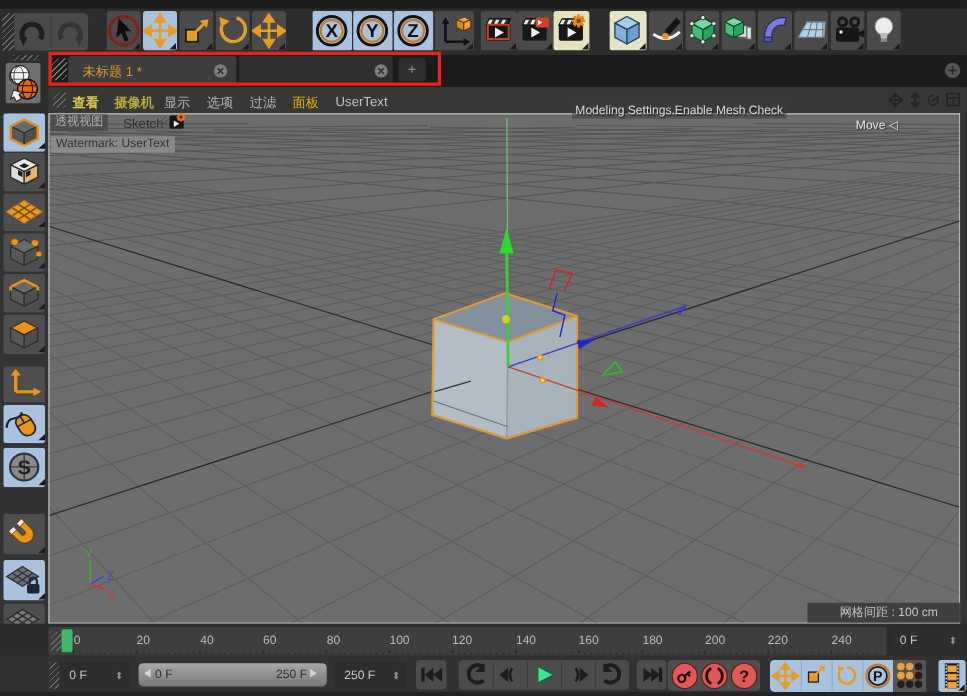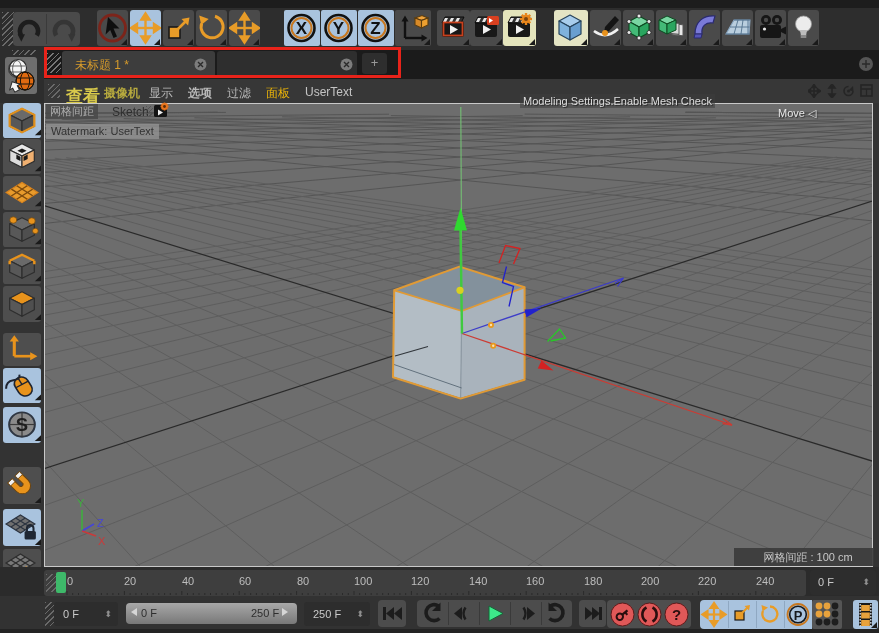--- a/index.html
+++ b/index.html
@@ -256,24 +256,24 @@
       <path d="M4 4 L9 9 M9 4 L4 9" stroke="#2b2b2b" stroke-width="1.4"></path>
     </svg>
     <div class="abs" style="left:362px;top:53px;width:25px;height:21px;background:#2e2e2e;border-radius:3px;color:#999;font-size:13px;text-align:center;line-height:20px;">+</div>
     <svg class="abs" style="left:858px;top:56px" width="16" height="16" viewBox="0 0 16 16">
       <circle cx="8" cy="8" r="7" fill="#555"></circle>
       <path d="M8 4 v8 M4 8 h8" stroke="#2a2a2a" stroke-width="1.4"></path>
     </svg>
     <div class="abs" style="left:44px;top:47px;width:357px;height:31px;border:3px solid #e8231a;"></div>
     <div class="abs" style="left:44px;top:79px;width:835px;height:24px;background:#373737;"></div>
     <div class="grip" style="left:48px;top:84px;width:12px;height:14px;"></div>
-    <div class="abs" style="left:66px;top:85px;font-size:17px;font-weight:bold;color:#d8c94b;">查看</div>
+    <div class="abs" style="left:66px;top:85px;font-size:12px;font-weight:bold;color:#d8c94b;">查看</div>
     <div class="abs" style="left:104px;top:85px;font-size:12px;font-weight:bold;color:#b6a93e;">摄像机</div>
     <div class="abs" style="left:149px;top:85px;font-size:12px;font-weight:normal;color:#b8b8b8;">显示</div>
-    <div class="abs" style="left:188px;top:85px;font-size:12px;font-weight:bold;color:#b8b8b8;">选项</div>
+    <div class="abs" style="left:188px;top:85px;font-size:12px;font-weight:normal;color:#b8b8b8;">选项</div>
     <div class="abs" style="left:227px;top:85px;font-size:12px;font-weight:normal;color:#b8b8b8;">过滤</div>
     <div class="abs" style="left:266px;top:85px;font-size:12px;font-weight:normal;color:#eab308;">面板</div>
     <div class="abs" style="left:305px;top:85px;font-size:12px;font-weight:normal;color:#c4c4c4;">UserText</div>
     <svg class="abs" style="left:808px;top:84px" width="13" height="14" viewBox="0 0 13 14">
       <g stroke="#252525" stroke-width="1.6" fill="#252525">
         <g transform="translate(6,7)">
           <line x1="-4" y1="0" x2="4" y2="0"></line>
           <line x1="0" y1="-4" x2="0" y2="4"></line>
           <path d="M-6.5 0 l3 -2 v4 Z"></path>
           <path d="M6.5 0 l-3 -2 v4 Z"></path>
@@ -455,21 +455,21 @@
       <path d="M503.5 238.5 L515.5 226 L521.5 235 L506.5 238" fill="none" stroke="#28c828" stroke-width="1.3"></path>
       <g font-family="Liberation Sans" font-size="11">
         <line x1="38" y1="428" x2="38" y2="407" stroke="#3fae3f" stroke-width="1.6"></line>
         <line x1="38" y1="428" x2="50" y2="421" stroke="#4545d8" stroke-width="1.6"></line>
         <line x1="38" y1="428" x2="52" y2="433" stroke="#c93a3a" stroke-width="1.6"></line>
         <text x="33" y="404" fill="#3fae3f">Y</text>
         <text x="53" y="424" fill="#4545d8">Z</text>
         <text x="54" y="442" fill="#c93a3a">X</text>
       </g>
     </svg>
-    <div class="abs" style="left:46px;top:104px;height:15px;background:rgba(73,73,73,0.85);color:#aeaeae;font-size:11px;line-height:15px;padding:0 4px;">网格间距</div>
+    <div class="abs" style="left:46px;top:104px;height:15px;background:rgba(73,73,73,0.85);color:#aeaeae;font-size:11px;line-height:15px;padding:0 4px;">透视视图</div>
     <div class="abs" style="left:112px;top:105px;color:#2e2e2e;font-size:12px;">Sketch</div>
     <div class="abs" style="left:146px;top:106px;width:7px;height:10px;background:repeating-linear-gradient(135deg,#555 0 1px,transparent 1px 3px);"></div>
     <svg class="abs" style="left:153px;top:102px" width="17" height="17" viewBox="0 0 17 17">
       <rect x="1" y="3" width="13" height="12" rx="1.5" fill="#141414"></rect>
       <path d="M5 7.5 l5 3 l-5 3 Z" fill="#f0f0f0"></path>
       <g fill="#e8741c">
         <circle cx="11.5" cy="4.5" r="3.4"></circle>
       </g>
       <g stroke="#e8741c" stroke-width="1.6">
         <line x1="11.5" y1="0.5" x2="11.5" y2="8.5"></line>

